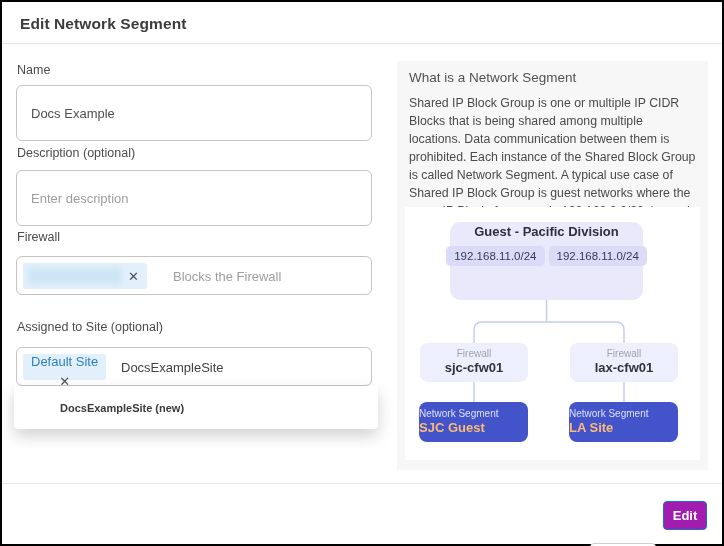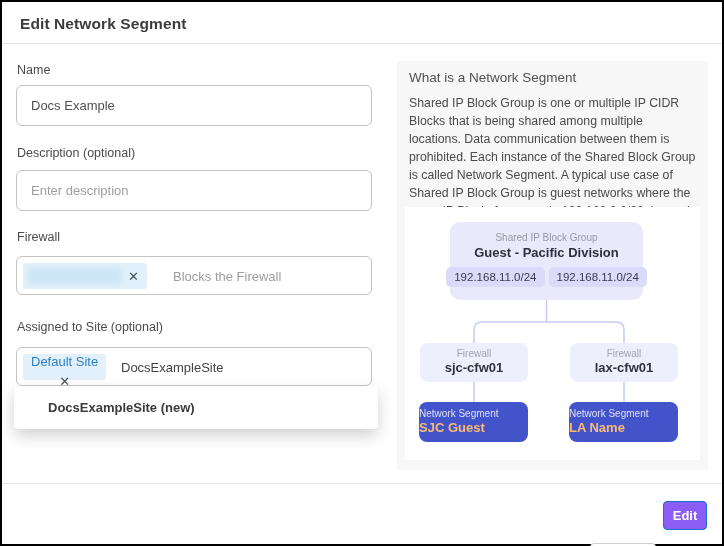--- a/index.html
+++ b/index.html
@@ -12,21 +12,21 @@
   .dialog {
     position:absolute; left:2px; top:2px; right:2px; bottom:2px;
     background:#fff;
   }
   .abs { position:absolute; }
   .title { left:18px; top:13px; font-size:15.5px; font-weight:700; color:#3c3c3c; letter-spacing:.1px; }
   .hdr-divider { left:0; top:41px; right:0; height:1px; background:#e4e4e4; }
 
   .field-label { font-size:12.5px; color:#4b4b4b; }
   .tx-input {
-    left:14px; width:356px; height:41px;
+    left:14px; width:356px; height:56px;
     border:1px solid #c4c4c4; border-radius:6px; background:#fff;
     font-family:"Liberation Sans", sans-serif;
     font-size:13px; color:#4f4f4f; padding:0 14px; outline:none;
   }
   .tx-input::placeholder { color:#9e9e9e; }
   .chip-input {
     left:14px; width:356px; height:39px;
     border:1px solid #c4c4c4; border-radius:6px; background:#fff;
   }
   .chip {
@@ -40,21 +40,21 @@
   }
   .placeholder-text { font-size:13px; color:#9e9e9e; }
   .inline-value { font-size:13px; color:#434343; }
 
   .dropdown {
     left:12px; top:384px; width:364px; height:43px; background:#fff;
     border-radius:0 0 4px 4px;
     box-shadow:0 7px 16px rgba(0,0,0,0.18);
     display:flex; align-items:center; z-index:5;
   }
-  .dropdown-item { padding-left:34px; font-size:13px; font-weight:700; color:#3a3a3a; width:100%; }
+  .dropdown-item { padding-left:46px; font-size:11px; font-weight:700; color:#3a3a3a; width:100%; }
 
   .info-panel { left:395px; top:59px; width:311px; height:409px; background:#f7f7f8; }
   .info-heading { left:12px; top:9px; font-size:13.5px; color:#525252; }
   .info-body {
     left:12px; top:33px; width:289px;
     font-size:12.3px; line-height:1.47; color:#4b4b4b;
   }
   .diagram-card { left:8px; top:146px; width:295px; height:253px; background:#fff; }
 
   .group-box {
@@ -85,21 +85,21 @@
   .btn {
     position:absolute; top:499px; height:29px; border-radius:4px;
     font-family:"Liberation Sans", sans-serif; font-size:13px;
     display:flex; align-items:center; justify-content:center; cursor:pointer;
   }
   .btn-cancel {
     left:588px; width:66px; background:#fff;
     border:1px solid #cfcfcf; color:#1877c9; font-weight:600;margin-top:42px;
   }
   .btn-edit {
-    left:661px; width:44px; background:#8b5cf6;
+    left:661px; width:44px; background:#a21caf;
     border:1px solid #1473c4; color:#fff; font-weight:700;
   }
 </style>
 </head>
 <body>
 
 <div class="stage">
   <div class="dialog">
 
     <div class="abs title">Edit Network Segment</div>
@@ -140,21 +140,20 @@
       <div class="abs diagram-card">
 
         <svg class="abs" style="left:0; top:0;" width="295" height="253" viewBox="0 0 295 253">
           <path d="M141.5 93 V115" fill="none" stroke="#c3cbf3" stroke-width="1.5"></path>
           <path d="M69 136 V123 Q69 115 77 115 H211 Q219 115 219 123 V136" fill="none" stroke="#c3cbf3" stroke-width="1.5"></path>
           <path d="M69 175 V195" fill="none" stroke="#c3cbf3" stroke-width="1.5"></path>
           <path d="M219 175 V195" fill="none" stroke="#c3cbf3" stroke-width="1.5"></path>
         </svg>
 
         <div class="abs group-box">
-          <div class="group-label">Shared IP Block Group</div>
           <div class="group-name">Guest - Pacific Division</div>
           <div class="cidr-row">
             <span class="cidr-chip">192.168.11.0/24</span>
             <span class="cidr-chip">192.168.11.0/24</span>
           </div>
         </div>
 
         <div class="abs fw-box" style="left:15px;">
           <div class="fw-label">Firewall</div>
           <div class="fw-name">sjc-cfw01</div>
@@ -163,21 +162,21 @@
           <div class="fw-label">Firewall</div>
           <div class="fw-name">lax-cfw01</div>
         </div>
 
         <div class="abs seg-box" style="left:14px;">
           <div class="seg-label">Network Segment</div>
           <div class="seg-name">SJC Guest</div>
         </div>
         <div class="abs seg-box" style="left:164px;">
           <div class="seg-label">Network Segment</div>
-          <div class="seg-name">LA Name</div>
+          <div class="seg-name">LA Site</div>
         </div>
 
       </div>
     </div>
 
     <div class="abs ftr-divider"></div>
     <div class="btn btn-cancel">Cancel</div>
     <div class="btn btn-edit">Edit</div>
 
   </div>

